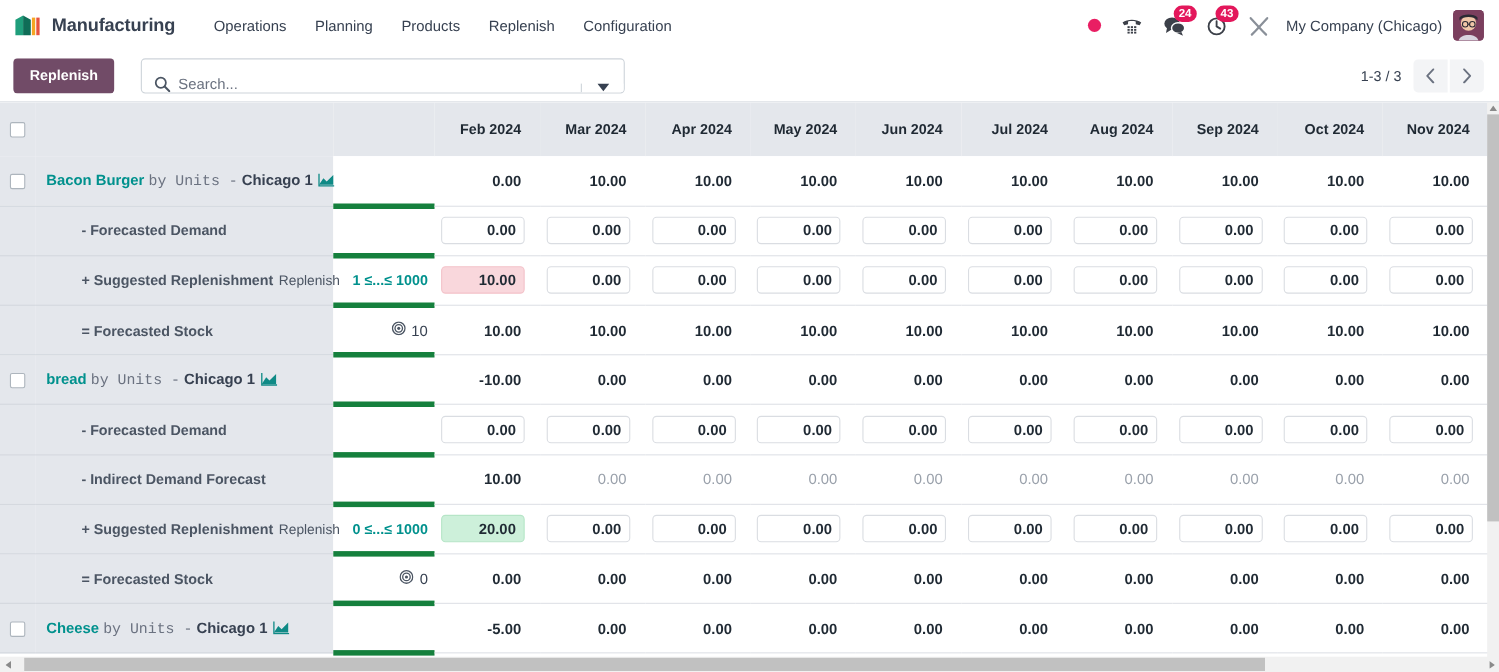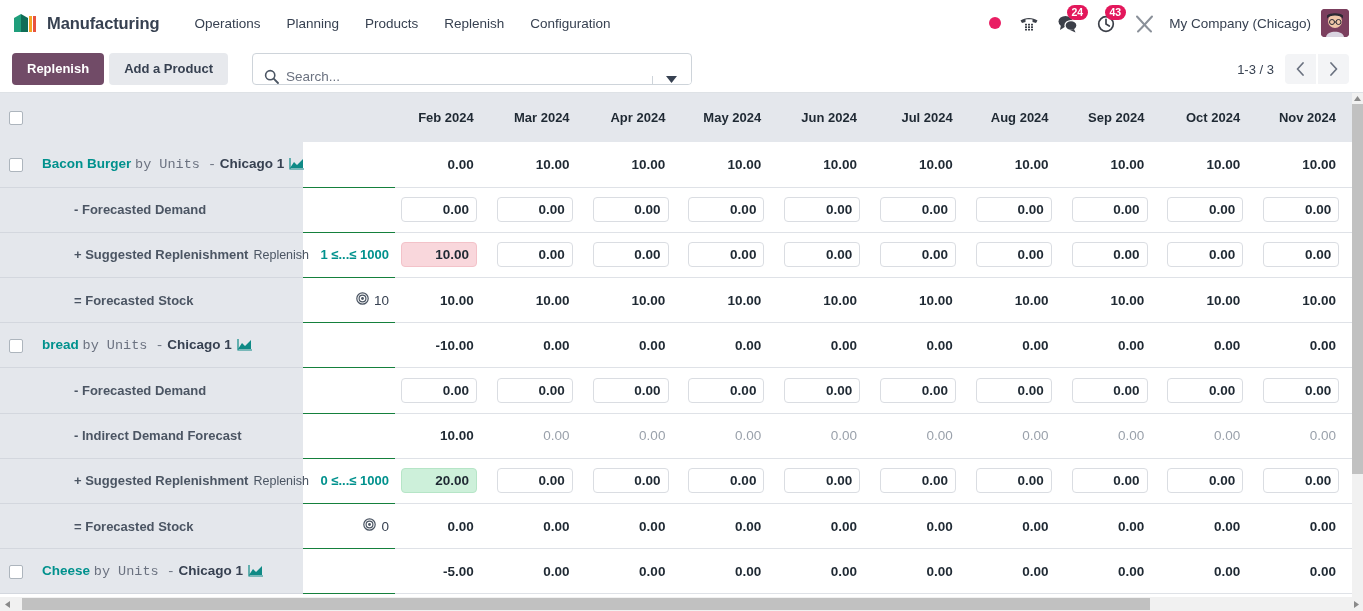--- a/index.html
+++ b/index.html
@@ -169,21 +169,21 @@
     background: #ffffff;
   }
   tbody td.cell-check, tbody td.cell-label, tbody td.cell-range {
     background: #e4e7ec;
     border-bottom: 1px solid #d3d7de;
   }
   tbody td.cell-check { text-align: center; padding: 0; }
   tbody td.cell-label { text-align: left; padding-left: 10px; }
   tbody td.cell-range {
     background: #ffffff;
-    border-bottom: 1px solid #15803d;
+    border-bottom: 5px solid #15803d;
     text-align: right; padding-right: 6px;
   }
 
   tr.row-product td.cell-label { font-weight: normal; }
   tr.row-detail td.cell-label { padding-left: 42px; font-weight: bold; color: #4b5563; font-size: 13px; }
 
   .prod-name { color: #00918d; font-weight: bold; cursor: pointer; }
   .prod-by { color: #6b7280; font-family: Liberation Mono, monospace; }
   .prod-loc { color: #374151; font-weight: bold; }
   .chart-ico { display: inline-block; vertical-align: -2px; margin-left: 5px; cursor: pointer; }
@@ -344,21 +344,20 @@
         <path d="M13.5 13 L15 13" stroke="#2b2a33" stroke-width="1"></path>
         <path d="M5 28 C6 21, 22 21, 23 28 Z" fill="#d9d4e0"></path>
       </svg>
     </div>
   </div>
 </div>
 
 <div class="control-panel">
 
   <button class="btn btn-primary">Replenish</button>
-  <button class="btn btn-secondary">Add a Product</button>
 
 
   <div class="searchbar">
     <span class="s-icon">
       <svg width="15" height="15" viewBox="0 0 15 15">
         <circle cx="6.2" cy="6.2" r="4.6" fill="none" stroke="#4b5563" stroke-width="1.6"></circle>
         <path d="M9.7 9.7 L14 14" stroke="#4b5563" stroke-width="1.8" stroke-linecap="round"></path>
       </svg>
     </span>
     <input type="text" placeholder="Search..." style="">

